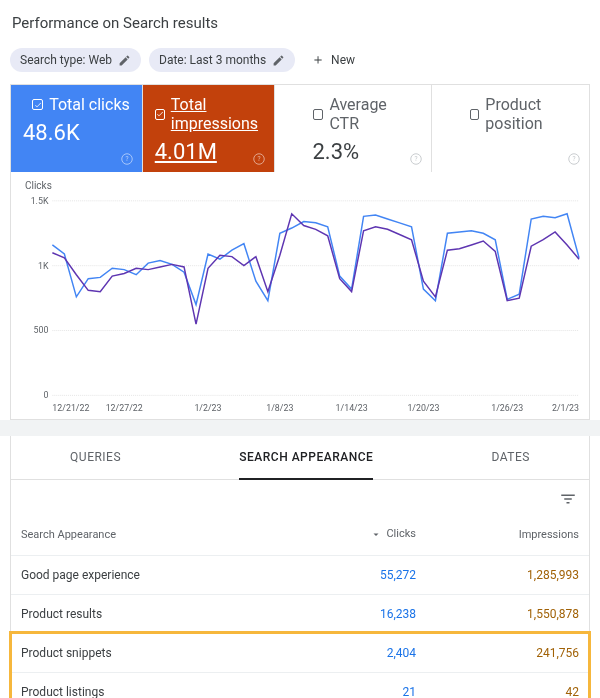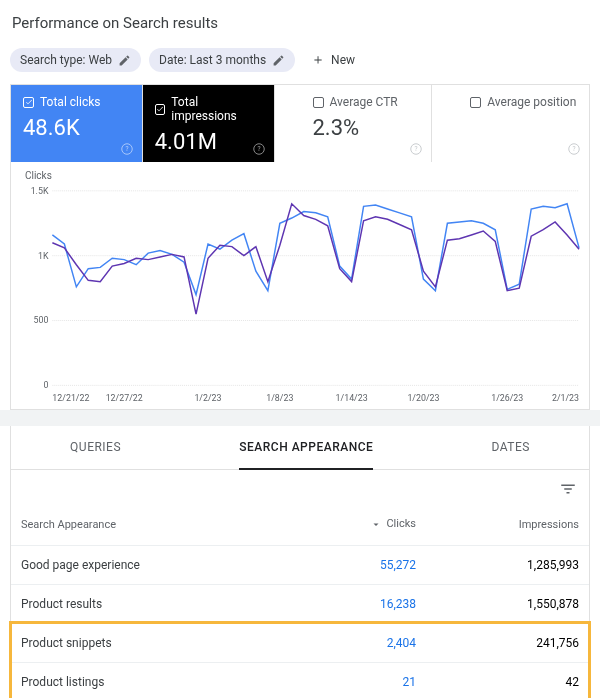--- a/index.html
+++ b/index.html
@@ -24,48 +24,48 @@
     display: inline-flex; align-items: center; gap: 6px;
     padding: 5px 8px; font-size: 12px; color: #3c4043; cursor: pointer;
   }
   .surface { background: #fff; border: 1px solid #e0e0e0; }
   .metrics { display: flex; }
   .metric {
     flex: 1; padding: 10px 12px 8px 12px; position: relative;
     border-right: 1px solid #e0e0e0;
   }
   .metric:last-child { border-right: none; }
-  .metric .cap { font-size: 12px; display: flex; align-items: center; gap: 6px; }
+  .metric .cap { font-size: 16px; display: flex; align-items: center; gap: 6px; justify-content: flex-end; }
   .metric .val { font-size: 22px; font-weight: 400; margin-top: 6px; }
   .metric .cb { width: 11px; height: 11px; border: 1.5px solid currentColor; border-radius: 2px; display: inline-flex; align-items:center; justify-content:center; }
   .metric .cb svg { width: 8px; height: 8px; fill: currentColor; }
   .metric .help { position:absolute; right:8px; bottom:6px; width:14px; height:14px; opacity:.6; }
   .metric.blue { background:#4285f4; color:#fff; }
-  .metric.purple { background:#000000; color:#fff; }
+  .metric.purple { background:#c2410c; color:#fff;text-decoration:underline; }
   .metric.off { color:#5f6368;padding-left:38px; }
   .metric.off .val { color:#3c4043; }
   .chart-wrap { padding: 6px 6px 2px 6px; }
   .chart-title { font-size: 10px; color:#5f6368; margin: 2px 0 0 8px; }
   svg.chart { width:100%; display:block; }
   .axis text { font-size:9px; fill:#5f6368; }
   .grid { stroke:#bdbdbd; stroke-width:.4; stroke-dasharray:1 1; }
   .series-a { stroke:#4285f4; stroke-width:1.5; fill:none; }
   .series-b { stroke:#5e35b1; stroke-width:1.5; fill:none; }
   .gap { height: 16px; background:#f1f3f4; margin: 0 -10px; }
   .tabs { display:flex; justify-content:space-around; border-bottom:1px solid #e0e0e0; }
   .tab { padding:14px 0; font-size:12px; letter-spacing:.5px; color:#5f6368; cursor:pointer; }
   .tab.active { color:#202124; border-bottom:2px solid #202124; margin-bottom:-1px; font-weight:500; }
   .table-tools { display:flex; justify-content:flex-end; padding:10px 12px 4px; }
   .table-tools svg { width:18px; height:18px; fill:#5f6368; }
   table { width:100%; border-collapse:collapse; }
   th, td { text-align:left; padding:12px 10px; font-size:12px; border-bottom:1px solid #eceff1; }
   th { color:#5f6368; font-weight:400; font-size:11px; }
   th.r, td.r { text-align:right; }
   td.clk { color:#1a73e8; }
-  td.imp { color:#000000; }
+  td.imp { color:#a16207; }
   .hl { outline:3px solid #f6b73c; outline-offset:-1px; }
   .sort-ind { display:inline-flex; align-items:center; gap:4px; justify-content:flex-end; }
   .sort-ind svg { width:12px; height:12px; fill:#5f6368; }
 </style>
 </head>
 <body>
 
 <div class="page">
 
   <div class="title">Performance on Search results</div>
@@ -128,21 +128,21 @@
         </div>
         <div class="val">2.3%</div>
         <svg class="help" viewBox="0 0 24 24">
             <circle cx="12" cy="12" r="9" fill="none" stroke="#9aa0a6" stroke-width="1.5"></circle>
             <text x="12" y="16" text-anchor="middle" font-size="11" fill="#9aa0a6">?</text>
           </svg>
       </div>
       <div class="metric off">
         <div class="cap">
           <span class="cb"></span>
-          <span>Average position</span>
+          <span>Product position</span>
         </div>
         <svg class="help" viewBox="0 0 24 24">
             <circle cx="12" cy="12" r="9" fill="none" stroke="#9aa0a6" stroke-width="1.5"></circle>
             <text x="12" y="16" text-anchor="middle" font-size="11" fill="#9aa0a6">?</text>
           </svg>
       </div>
     </div>
 
     <div class="chart-wrap">
       <div class="chart-title">Clicks</div>

